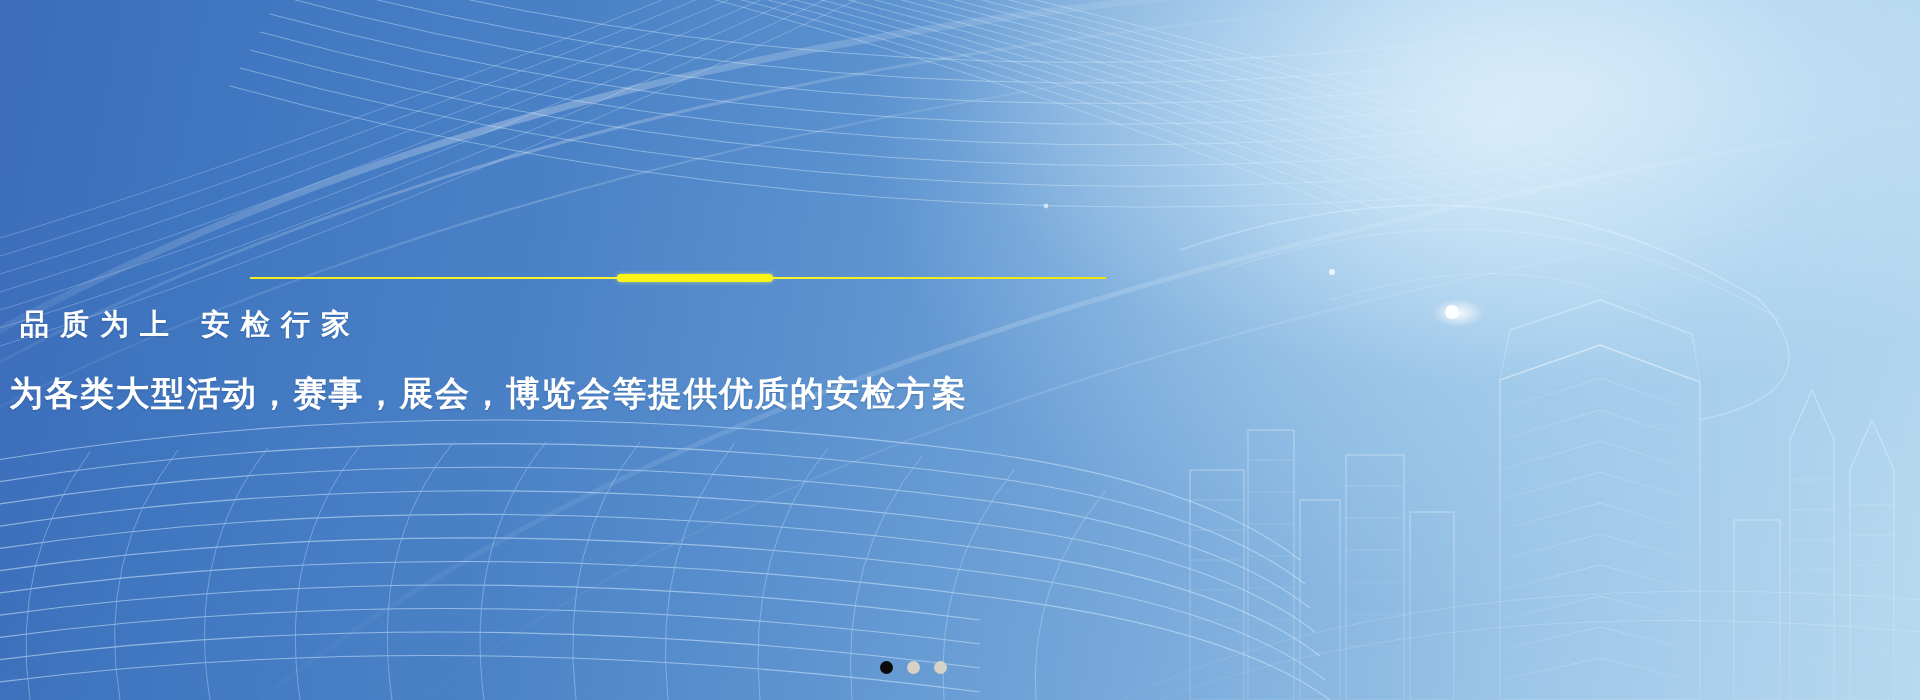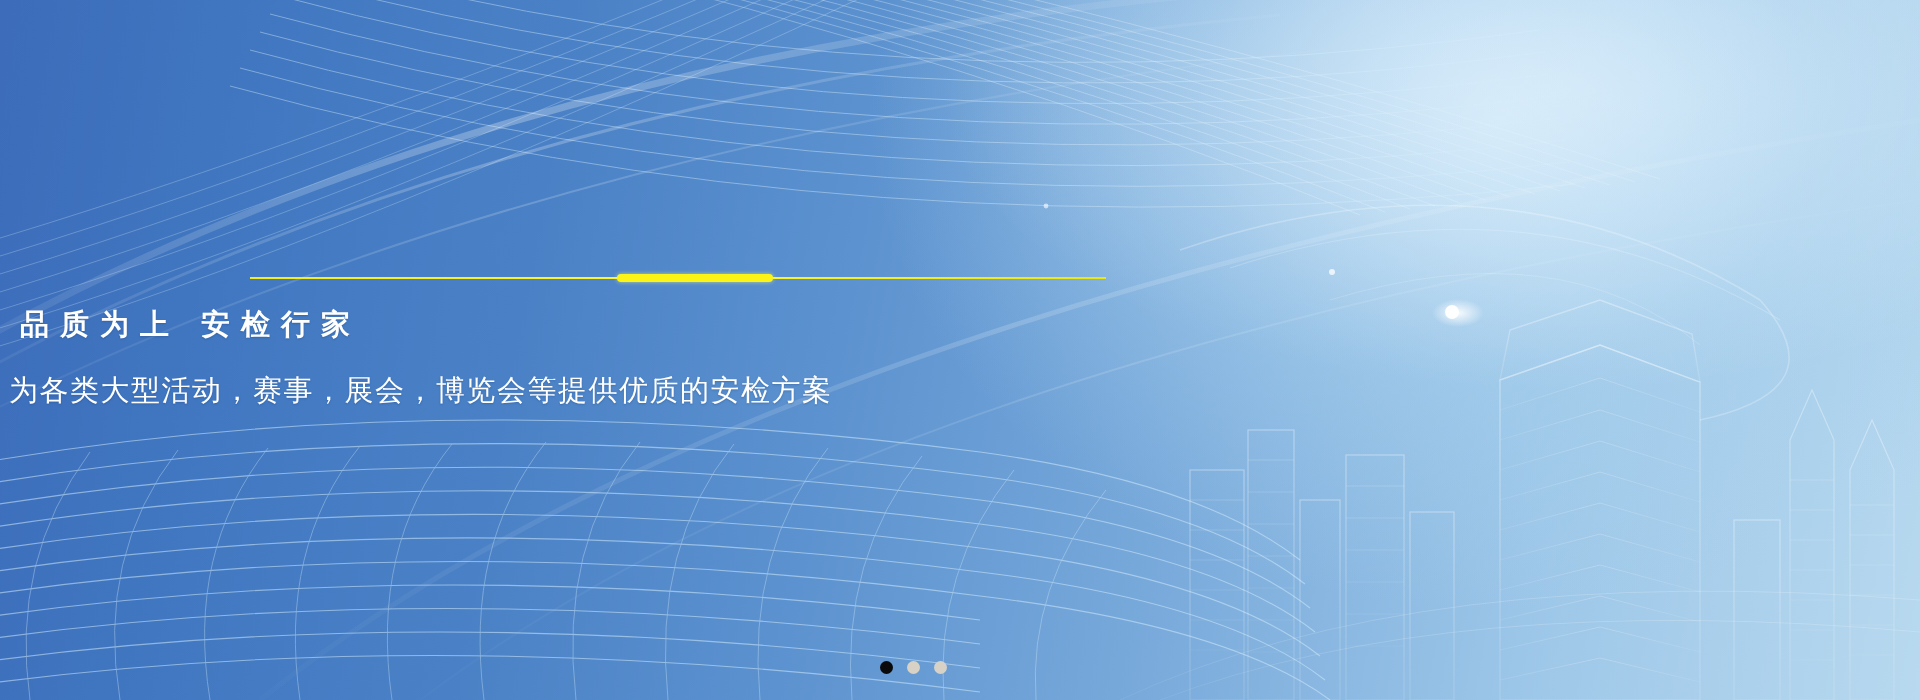--- a/index.html
+++ b/index.html
@@ -78,22 +78,22 @@
     font-weight:bold;
     letter-spacing:11px;
     text-indent:11px;
     margin:0 0 26px 0;
     text-shadow:0 1px 2px rgba(20,60,110,.30);
     font-family:"DejaVu Sans","Liberation Sans",sans-serif;
   }
   .desc{
     display:block;
     color:#ffffff;
-    font-size:29px;
-    font-weight:normal;
+    font-size:34px;
+    font-weight:bold;
     letter-spacing:1.5px;
     text-shadow:0 1px 2px rgba(20,60,110,.30);
     font-family:"DejaVu Sans","Liberation Sans",sans-serif;
   }
 
   
   .dots{
     position:absolute;
     left:880px;top:661px;
     display:flex;align-items:center;gap:14px;

